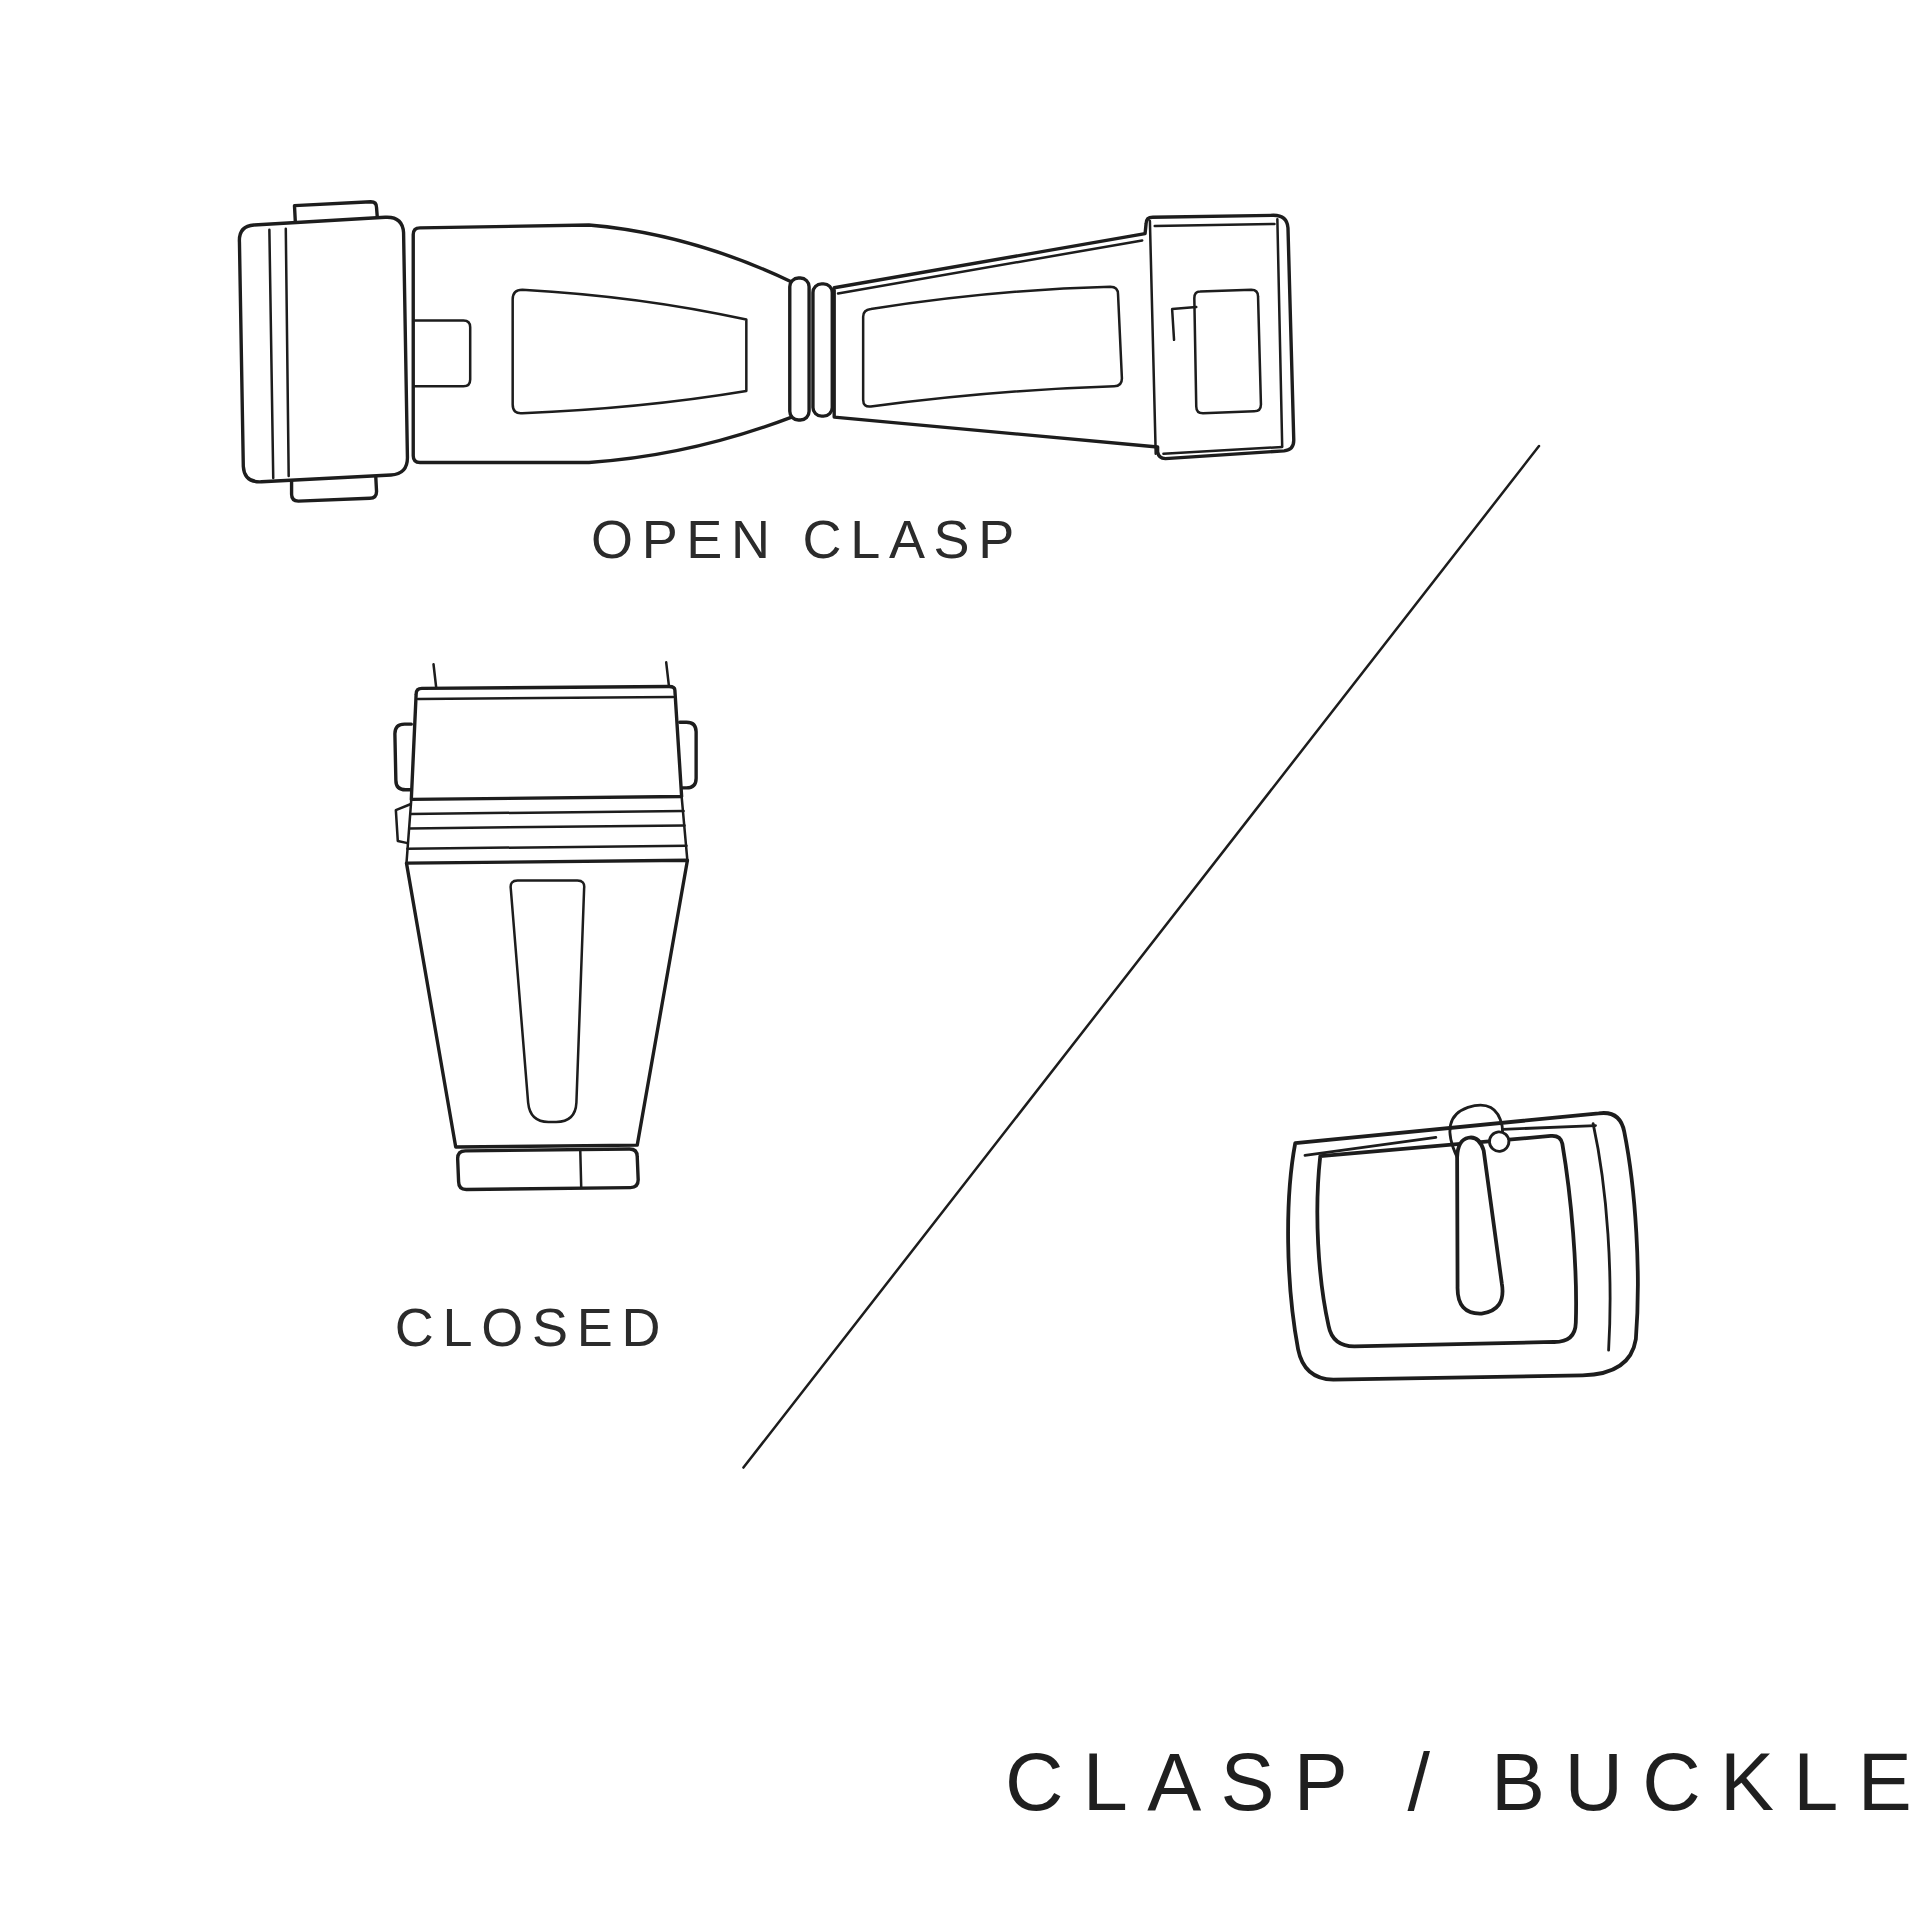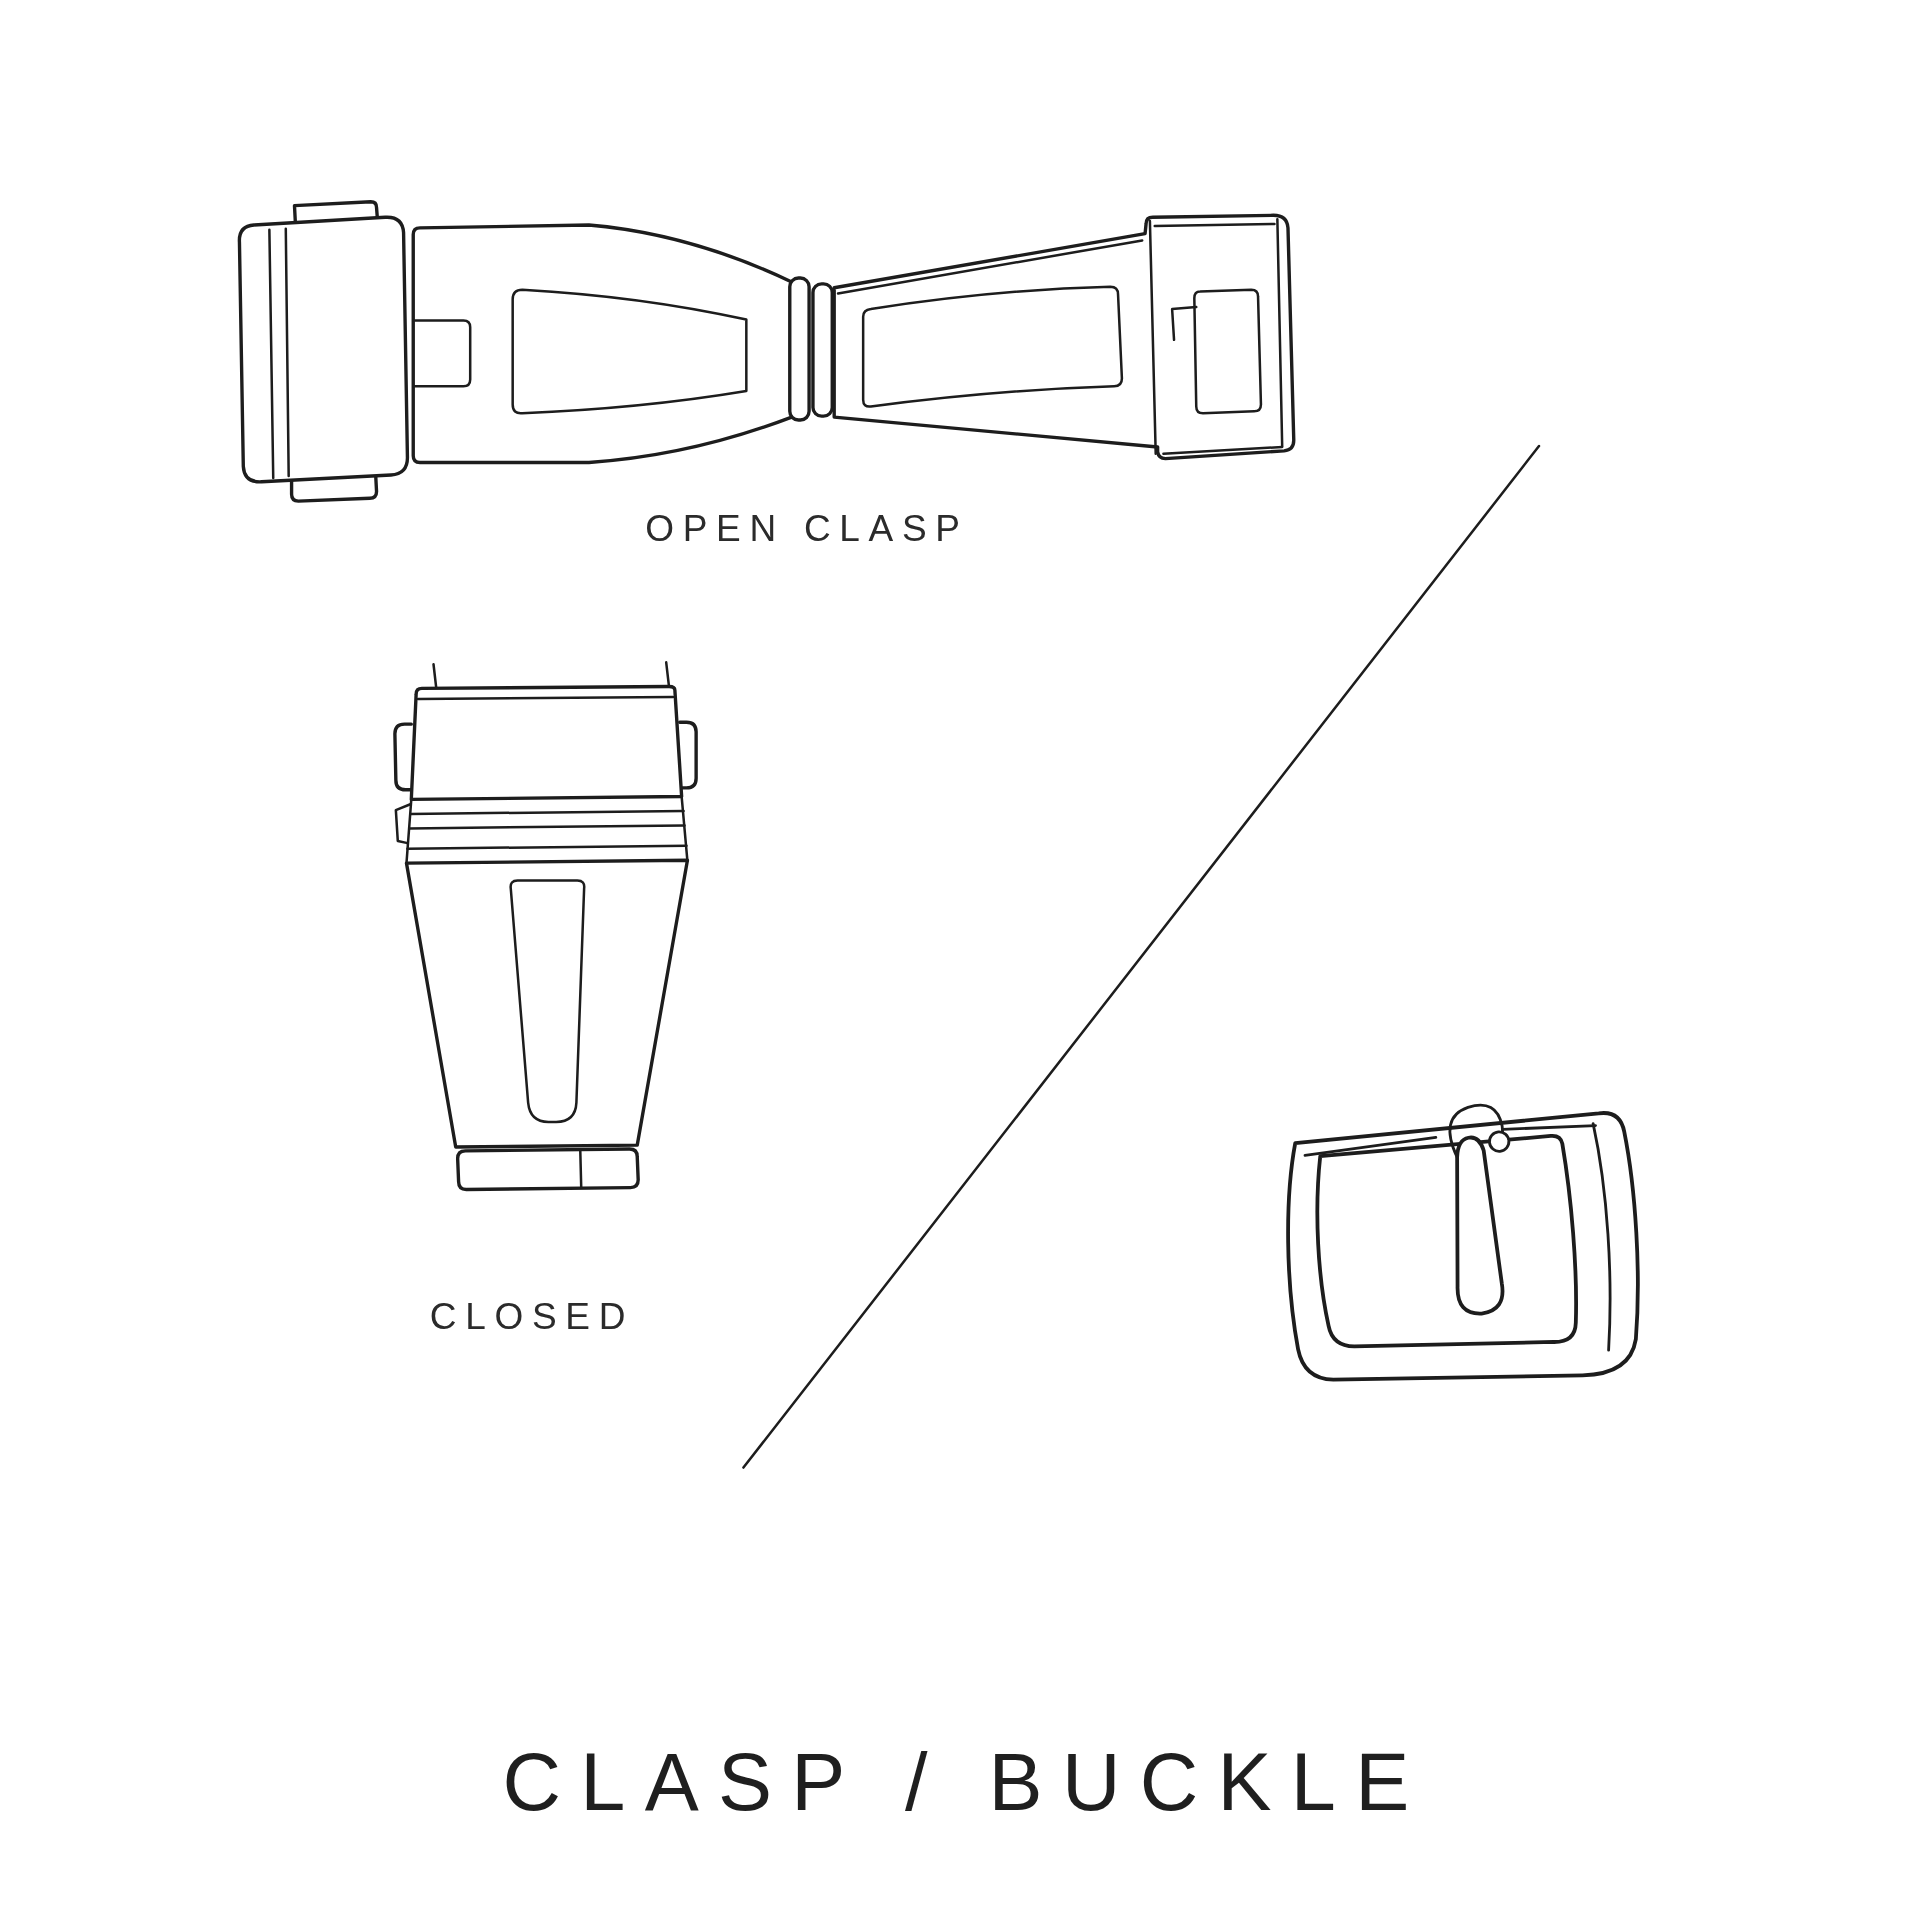--- a/index.html
+++ b/index.html
@@ -25,32 +25,32 @@
     stroke-linecap: round;
     stroke-linejoin: round;
     fill: none;
   }
   .art .solid { fill: #ffffff; }
   .art .thin { stroke-width: 2.6; }
   .caption {
     position: absolute;
     text-align: center;
     color: #2b2b2b;
-    font-size: 37px;
+    font-size: 54px;
     font-weight: 500;
     letter-spacing: 8.7px;
     white-space: nowrap;
   }
   .caption-open { left: 324px; top: 508px; width: 966px; }
   .caption-closed { left: 146px; top: 1296px; width: 772px; }
   .page-title {
     position: absolute;
     left: 0; top: 1736px;
     width: 1931px;
-    text-align: center;
+    text-align: right;
     color: #1f1f1f;
     font-size: 81px;
     font-weight: 500;
     letter-spacing: 19.3px;
     white-space: nowrap;
   }
 </style>
 </head>
 <body style="background: rgb(255, 255, 255);">
 

